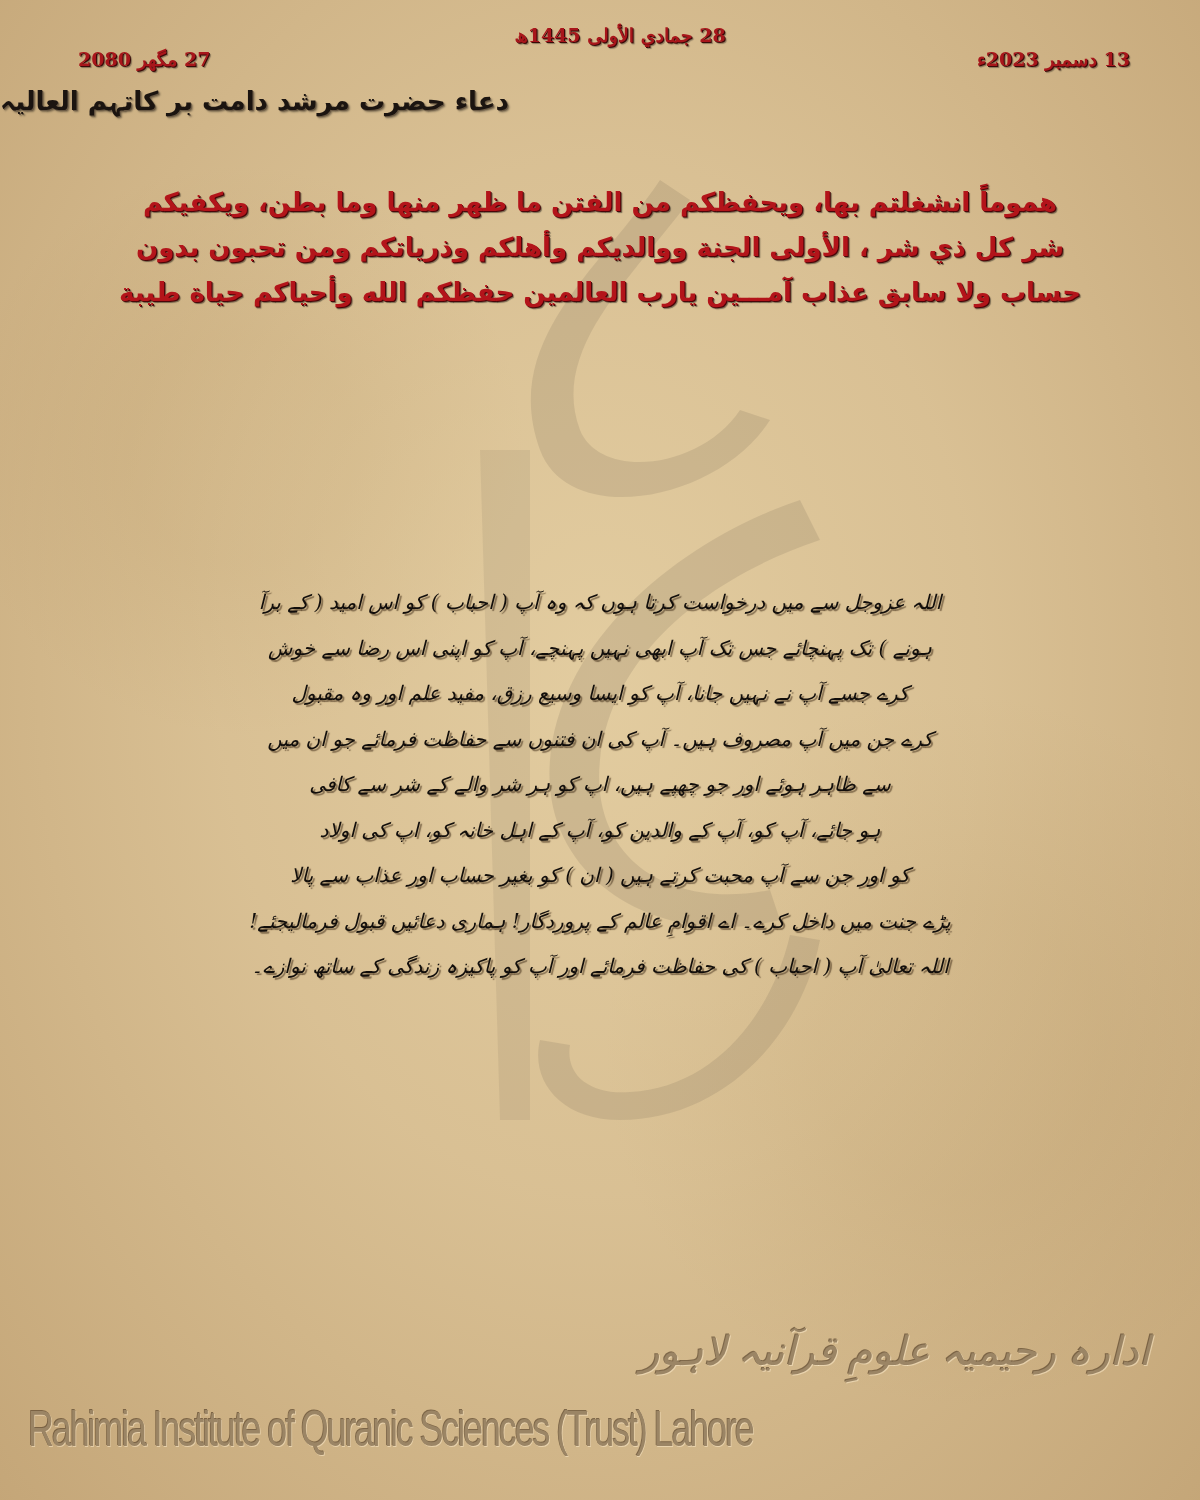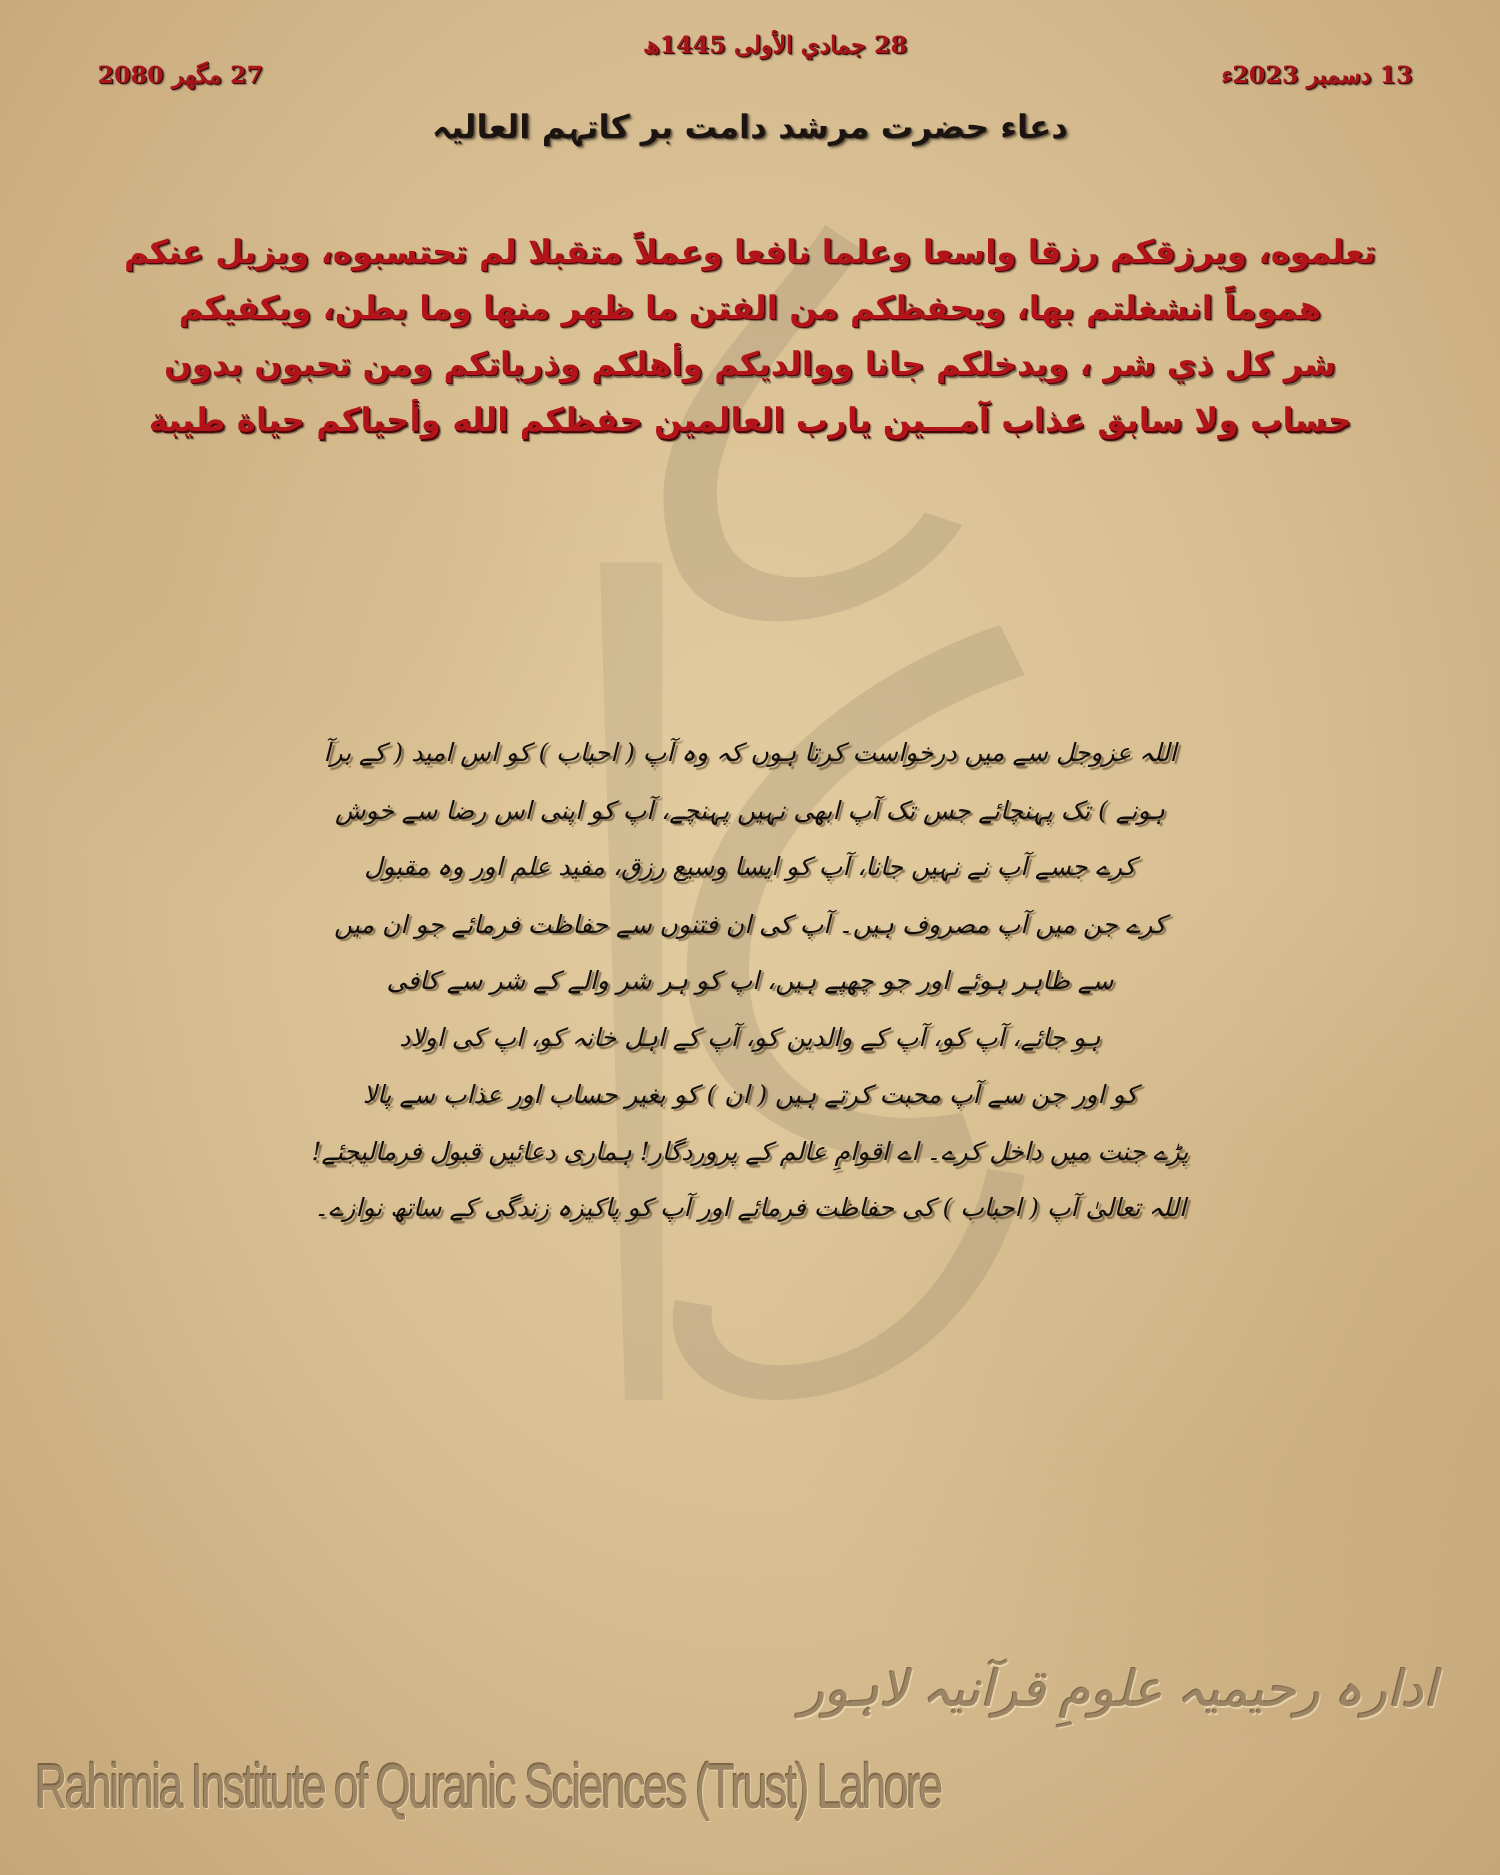--- a/index.html
+++ b/index.html
@@ -19,21 +19,21 @@
   .hdr-date {
     position: absolute; color: #a8161b; font-family: "DejaVu Serif", serif;
     font-size: 19px; font-weight: bold; white-space: nowrap;
     text-shadow: 1px 1px 0 #3a0a08, 2px 2px 1px rgba(0,0,0,0.35);
     direction: rtl;
   }
   #date-hijri { left: 0; right: 0; top: 24px; text-align: center; margin-left: 40px; }
   #date-greg { right: 70px; top: 48px; }
   #date-bikrami { left: 78px; top: 48px; }
   .title {
-    position: absolute; left: 0; right: 0; top: 86px; text-align: center;
+    position: absolute; left: 0; right: 0; top: 86px; text-align: left;
     direction: rtl; font-size: 26px; font-weight: bold; color: #1b1410;
     text-shadow: 1px 1px 0 #6b5a44, 2px 2px 2px rgba(0,0,0,0.4);
   }
   .arabic {
     position: absolute; left: 90px; right: 90px; top: 180px;
     direction: rtl; text-align: center; color: #b3141a;
     font-size: 26px; font-weight: bold; line-height: 45px;
     text-shadow: 1px 1px 0 #4a0608, 2px 2px 1px rgba(0,0,0,0.45);
   }
   .arabic .line { display: block; white-space: nowrap; }
@@ -69,23 +69,22 @@
   <path d="M520 820 C 500 920, 420 1000, 320 1000 C 260 1000, 230 960, 240 920 L 270 925 C 265 955, 290 975, 330 972 C 410 968, 470 900, 490 815 Z" fill="#8a7a62"></path>
 </svg>
 
 <div class="hdr-date" id="date-hijri">28 جمادي الأولى 1445ھ</div>
 <div class="hdr-date" id="date-greg">13 دسمبر 2023ء</div>
 <div class="hdr-date" id="date-bikrami">27 مگھر 2080</div>
 
 <div class="title">دعاء حضرت مرشد دامت بر کاتہم العالیہ</div>
 
 <div class="arabic">
-  <span class="line">تعلموه، ويرزقكم رزقا واسعا وعلما نافعا وعملاً متقبلا لم تحتسبوه، ويزيل عنكم</span>
   <span class="line">هموماً انشغلتم بها، ويحفظكم من الفتن ما ظهر منها وما بطن، ويكفيكم</span>
-  <span class="line">شر كل ذي شر ، ويدخلكم جانا ووالديكم وأهلكم وذرياتكم ومن تحبون بدون</span>
+  <span class="line">شر كل ذي شر ، الأولى الجنة ووالديكم وأهلكم وذرياتكم ومن تحبون بدون</span>
   <span class="line">حساب ولا سابق عذاب آمـــين يارب العالمين حفظكم الله وأحياكم حياة طيبة</span>
 </div>
 
 <div class="urdu">
   <span class="line">اللہ عزوجل سے میں درخواست کرتا ہوں کہ وہ آپ ( احباب ) کو اس امید ( کے برآ</span>
   <span class="line">ہونے ) تک پہنچائے جس تک آپ ابھی نہیں پہنچے، آپ کو اپنی اس رضا سے خوش</span>
   <span class="line">کرے جسے آپ نے نہیں جانا، آپ کو ایسا وسیع رزق، مفید علم اور وہ مقبول</span>
   <span class="line">کرے جن میں آپ مصروف ہیں۔ آپ کی ان فتنوں سے حفاظت فرمائے جو ان میں</span>
   <span class="line">سے ظاہر ہوئے اور جو چھپے ہیں، اپ کو ہر شر والے کے شر سے کافی</span>
   <span class="line">ہو جائے، آپ کو، آپ کے والدین کو، آپ کے اہل خانہ کو، اپ کی اولاد</span>

